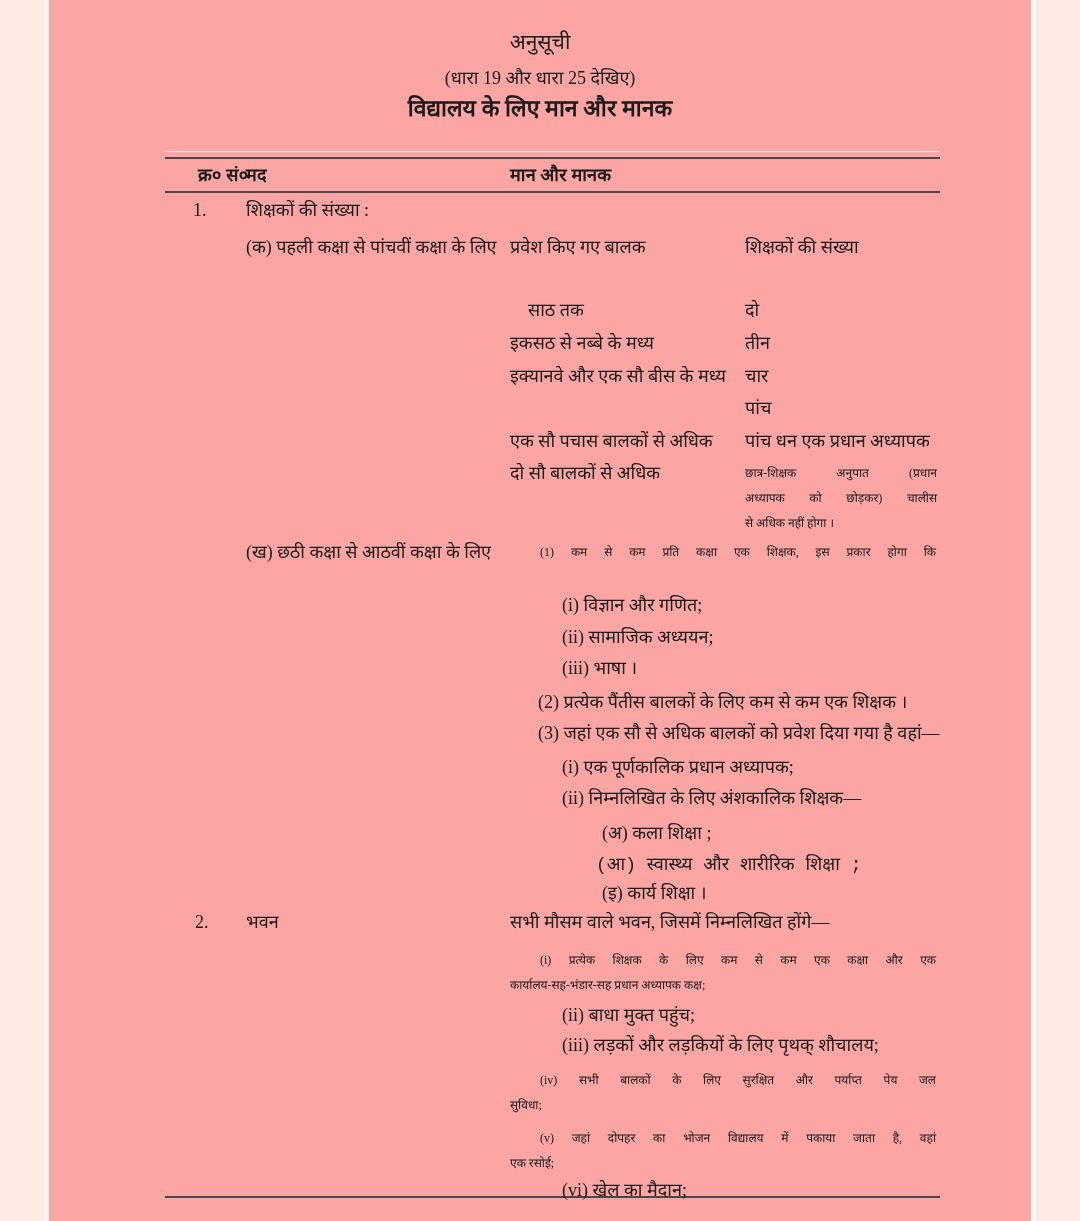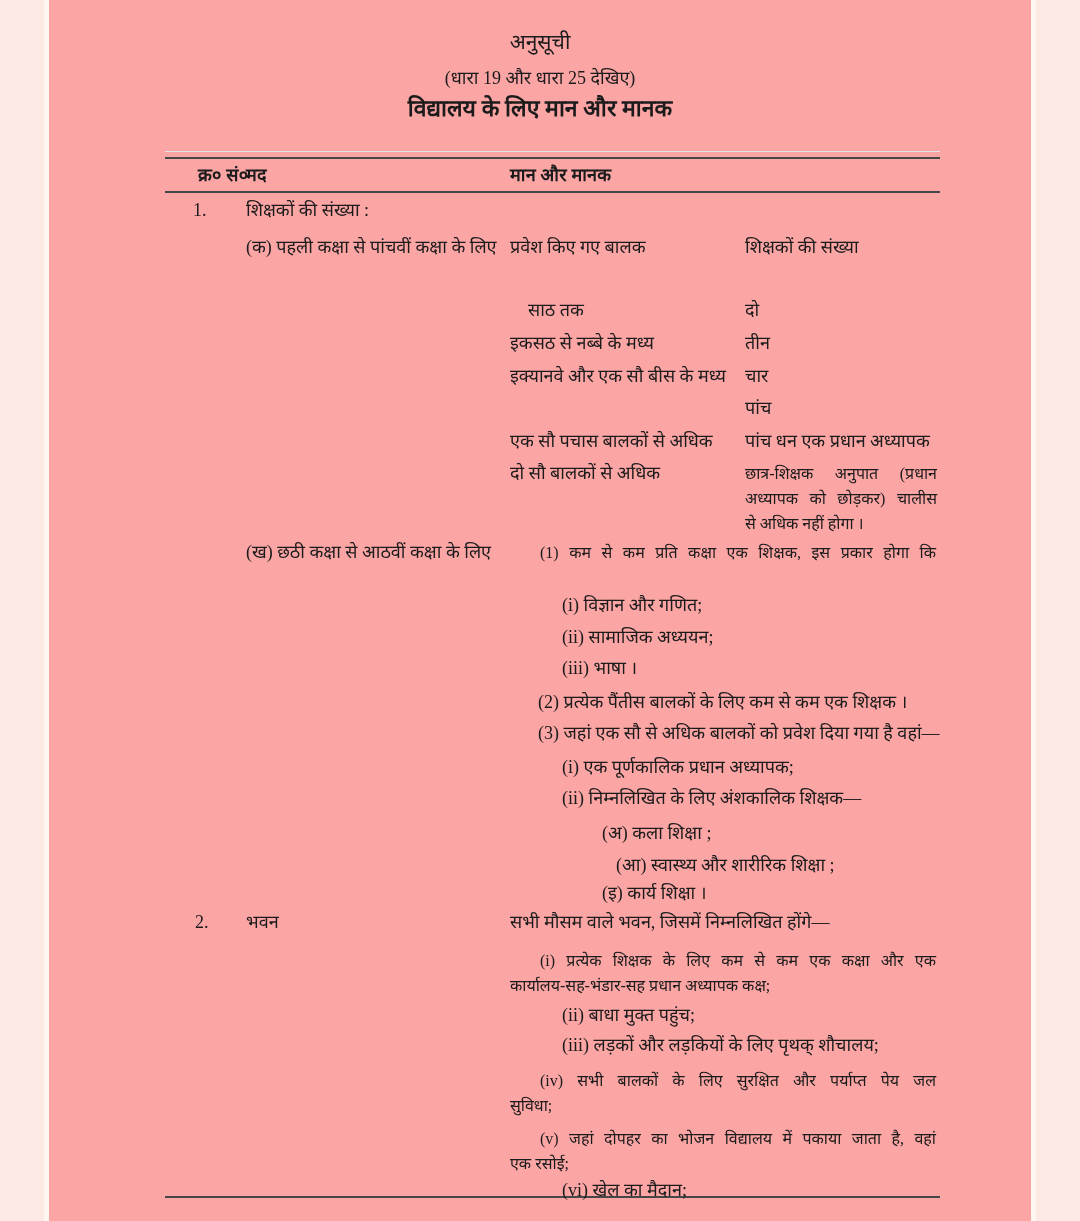--- a/index.html
+++ b/index.html
@@ -7,21 +7,21 @@
     position:relative;width:1080px;height:1221px;overflow:hidden;
     background:#fca5a5;color:#1b1b1b;
     font-family:"Liberation Serif","DejaVu Serif",serif;
   }
   .edge{position:absolute;top:0;height:100%;}
   .edge-l{left:0;width:44px;background:#fdeae4;}
   .edge-l-fade{left:44px;width:5px;background:#fef6f1;}
   .edge-r{right:0;width:44px;background:#fdeae4;}
   .edge-r-fade{right:44px;width:5px;background:#fef6f1;}
   .t{position:absolute;white-space:nowrap;font-size:18px;line-height:25px;}
-  .blk{position:absolute;font-size:16px;line-height:25px;}
+  .blk{position:absolute;font-size:12px;line-height:25px;}
   .jl{text-align:justify;text-align-last:justify;}
   .ind{padding-left:30px;}
   .ctr{left:0;width:1080px;text-align:center;}
   .bold{font-weight:bold;}
   .hdr{font-weight:bold;letter-spacing:0.2px;}
   .rule{position:absolute;left:165px;width:775px;background:#474747;height:2px;}
   .rule-faint{position:absolute;left:165px;width:775px;background:#e3e3e3;height:1px;}
 </style>
 </head>
 <body>
@@ -83,21 +83,21 @@
   <div class="t" style="left:562px;top:625px;">(ii) सामाजिक अध्ययन;</div>
   <div class="t" style="left:562px;top:656px;">(iii) भाषा ।</div>
 
   <div class="t" style="left:538px;top:690px;">(2) प्रत्येक पैंतीस बालकों के लिए कम से कम एक शिक्षक ।</div>
   <div class="t" style="left:538px;top:721px;">(3) जहां एक सौ से अधिक बालकों को प्रवेश दिया गया है वहां—</div>
 
   <div class="t" style="left:562px;top:755px;">(i) एक पूर्णकालिक प्रधान अध्यापक;</div>
   <div class="t" style="left:562px;top:786px;">(ii) निम्नलिखित के लिए अंशकालिक शिक्षक—</div>
 
   <div class="t" style="left:602px;top:821px;">(अ) कला शिक्षा ;</div>
-  <div class="t" style="left:616px;top:853px;">(आ) स्वास्थ्य और शारीरिक शिक्षा ;</div>
+  <div class="t" style="left:596px;top:853px;font-family:Liberation Mono, monospace;">(आ) स्वास्थ्य और शारीरिक शिक्षा ;</div>
   <div class="t" style="left:602px;top:881px;">(इ) कार्य शिक्षा ।</div>
 
   <div class="t" style="left:195px;top:910px;">2.</div>
   <div class="t" style="left:246px;top:910px;">भवन</div>
   <div class="t" style="left:510px;top:910px;">सभी मौसम वाले भवन, जिसमें निम्नलिखित होंगे—</div>
 
   <div class="blk" style="left:510px;top:948px;width:426px;">
     <div class="jl ind">(i) प्रत्येक शिक्षक के लिए कम से कम एक कक्षा और एक</div>
     <div>कार्यालय-सह-भंडार-सह प्रधान अध्यापक कक्ष;</div>
   </div>

